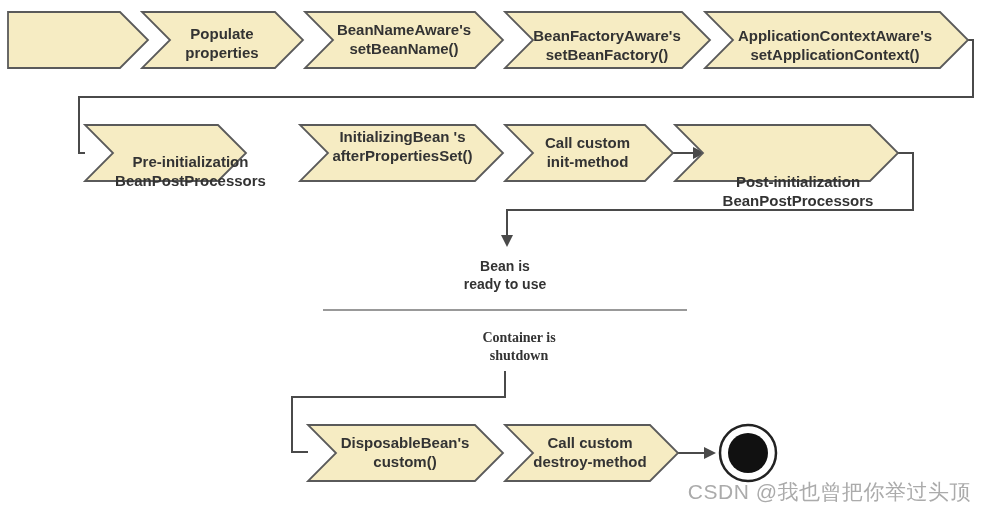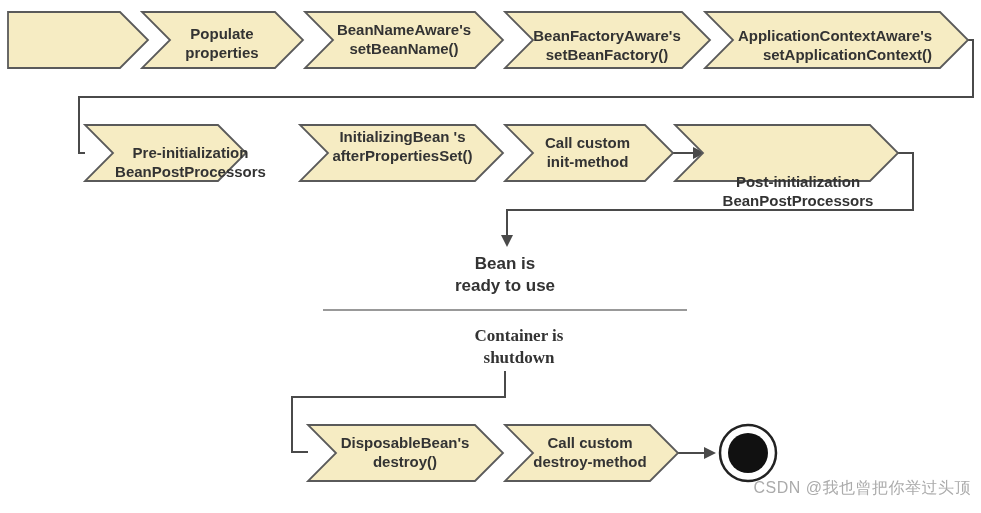--- a/index.html
+++ b/index.html
@@ -16,23 +16,23 @@
   .conn{fill:none;stroke:var(--connector);stroke-width:2;}
   .thin{stroke:var(--divider);stroke-width:1.5;}
   .ah{fill:var(--connector);stroke:none;}
   .ring{fill:#ffffff;stroke:#222222;stroke-width:2.5;}
   .dot{fill:var(--end_state);stroke:none;}
   .lbl{
     position:absolute; display:flex; align-items:center; justify-content:center;
     text-align:center; font-weight:bold; font-size:15px; line-height:1.25;
     color:var(--text); white-space:pre-line; pointer-events:none;
   }
-  .state-lbl{font-size:17px; line-height:1.3;}
+  .state-lbl{font-size:14px; line-height:1.3;}
   .watermark{
-    position:absolute; right:10px; top:478px; font-size:16px; font-weight:normal;
+    position:absolute; right:10px; top:478px; font-size:21px; font-weight:normal;
     color:var(--watermark); letter-spacing:0.5px;
   }
 </style>
 </head>
 <body>
 
 <div class="stage">
 
   <svg width="981" height="513" viewBox="0 0 981 513">
 
@@ -64,36 +64,36 @@
     <circle class="ring" cx="748" cy="453" r="28"></circle>
     <circle class="dot" cx="748" cy="453" r="20"></circle>
   </svg>
 
   <div class="lbl" style="left:152px;top:12px;width:140px;height:64px;">Populate
 properties</div>
   <div class="lbl" style="left:318px;top:12px;width:172px;height:56px;">BeanNameAware's
 setBeanName()</div>
   <div class="lbl" style="left:518px;top:12px;width:178px;height:68px;">BeanFactoryAware's
 setBeanFactory()</div>
-  <div class="lbl" style="left:716px;top:12px;width:238px;height:68px;text-align:right;">ApplicationContextAware's
+  <div class="lbl" style="left:716px;top:12px;width:238px;height:68px;">ApplicationContextAware's
 setApplicationContext()</div>
 
-  <div class="lbl" style="left:98px;top:131px;width:185px;height:64px;">Pre-initialization
+  <div class="lbl" style="left:98px;top:140px;width:185px;height:64px;">Pre-initialization
 BeanPostProcessors</div>
   <div class="lbl" style="left:315px;top:125px;width:175px;height:44px;">InitializingBean 's
 afterPropertiesSet()</div>
   <div class="lbl" style="left:520px;top:125px;width:135px;height:56px;">Call custom
 init-method</div>
   <div class="lbl" style="left:712px;top:125px;width:172px;height:56px;margin-top:39px;">Post-initialization
 BeanPostProcessors</div>
 
   <div class="lbl state-lbl" style="left:405px;top:252px;width:200px;height:46px;">Bean is
 ready to use</div>
   <div class="lbl state-lbl" style="left:419px;top:324px;width:200px;height:46px;font-family:Liberation Serif, serif;">Container is
 shutdown</div>
 
   <div class="lbl" style="left:322px;top:425px;width:166px;height:56px;">DisposableBean's
-destroy()</div>
+custom()</div>
   <div class="lbl" style="left:520px;top:425px;width:140px;height:56px;">Call custom
 destroy-method</div>
 
   <div class="watermark">CSDN @我也曾把你举过头顶</div>
 </div>
 
 </body></html>

